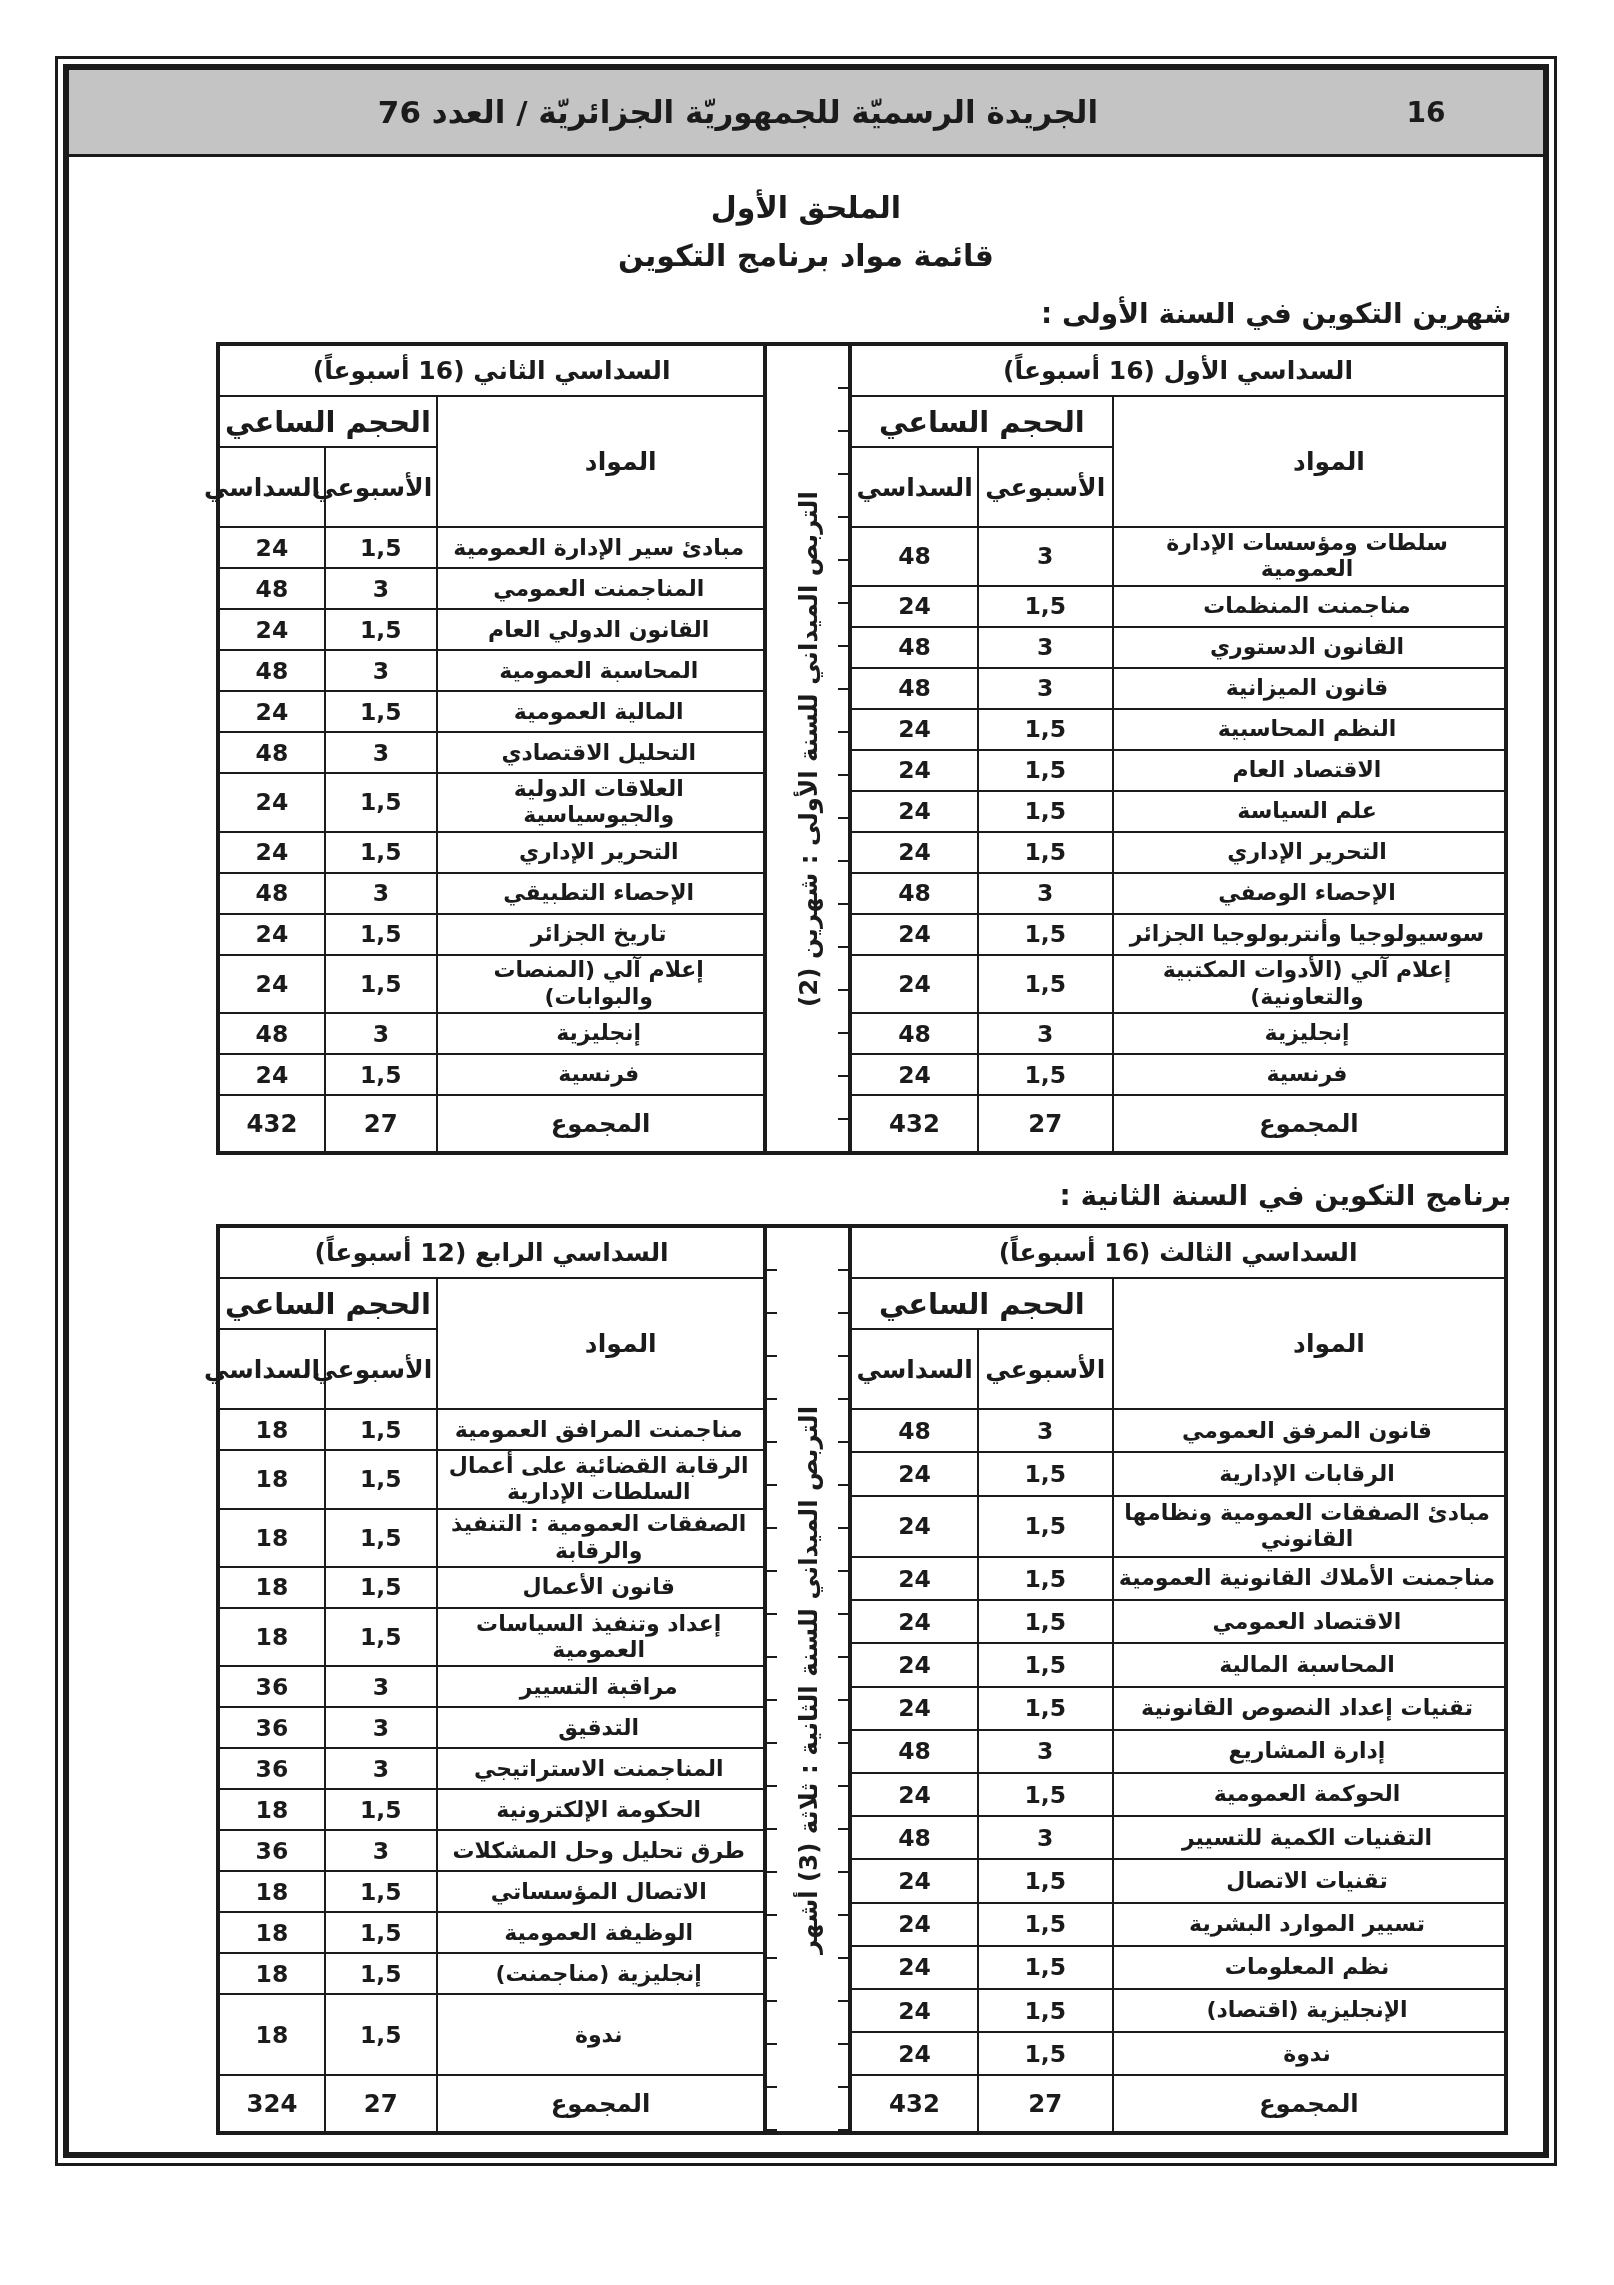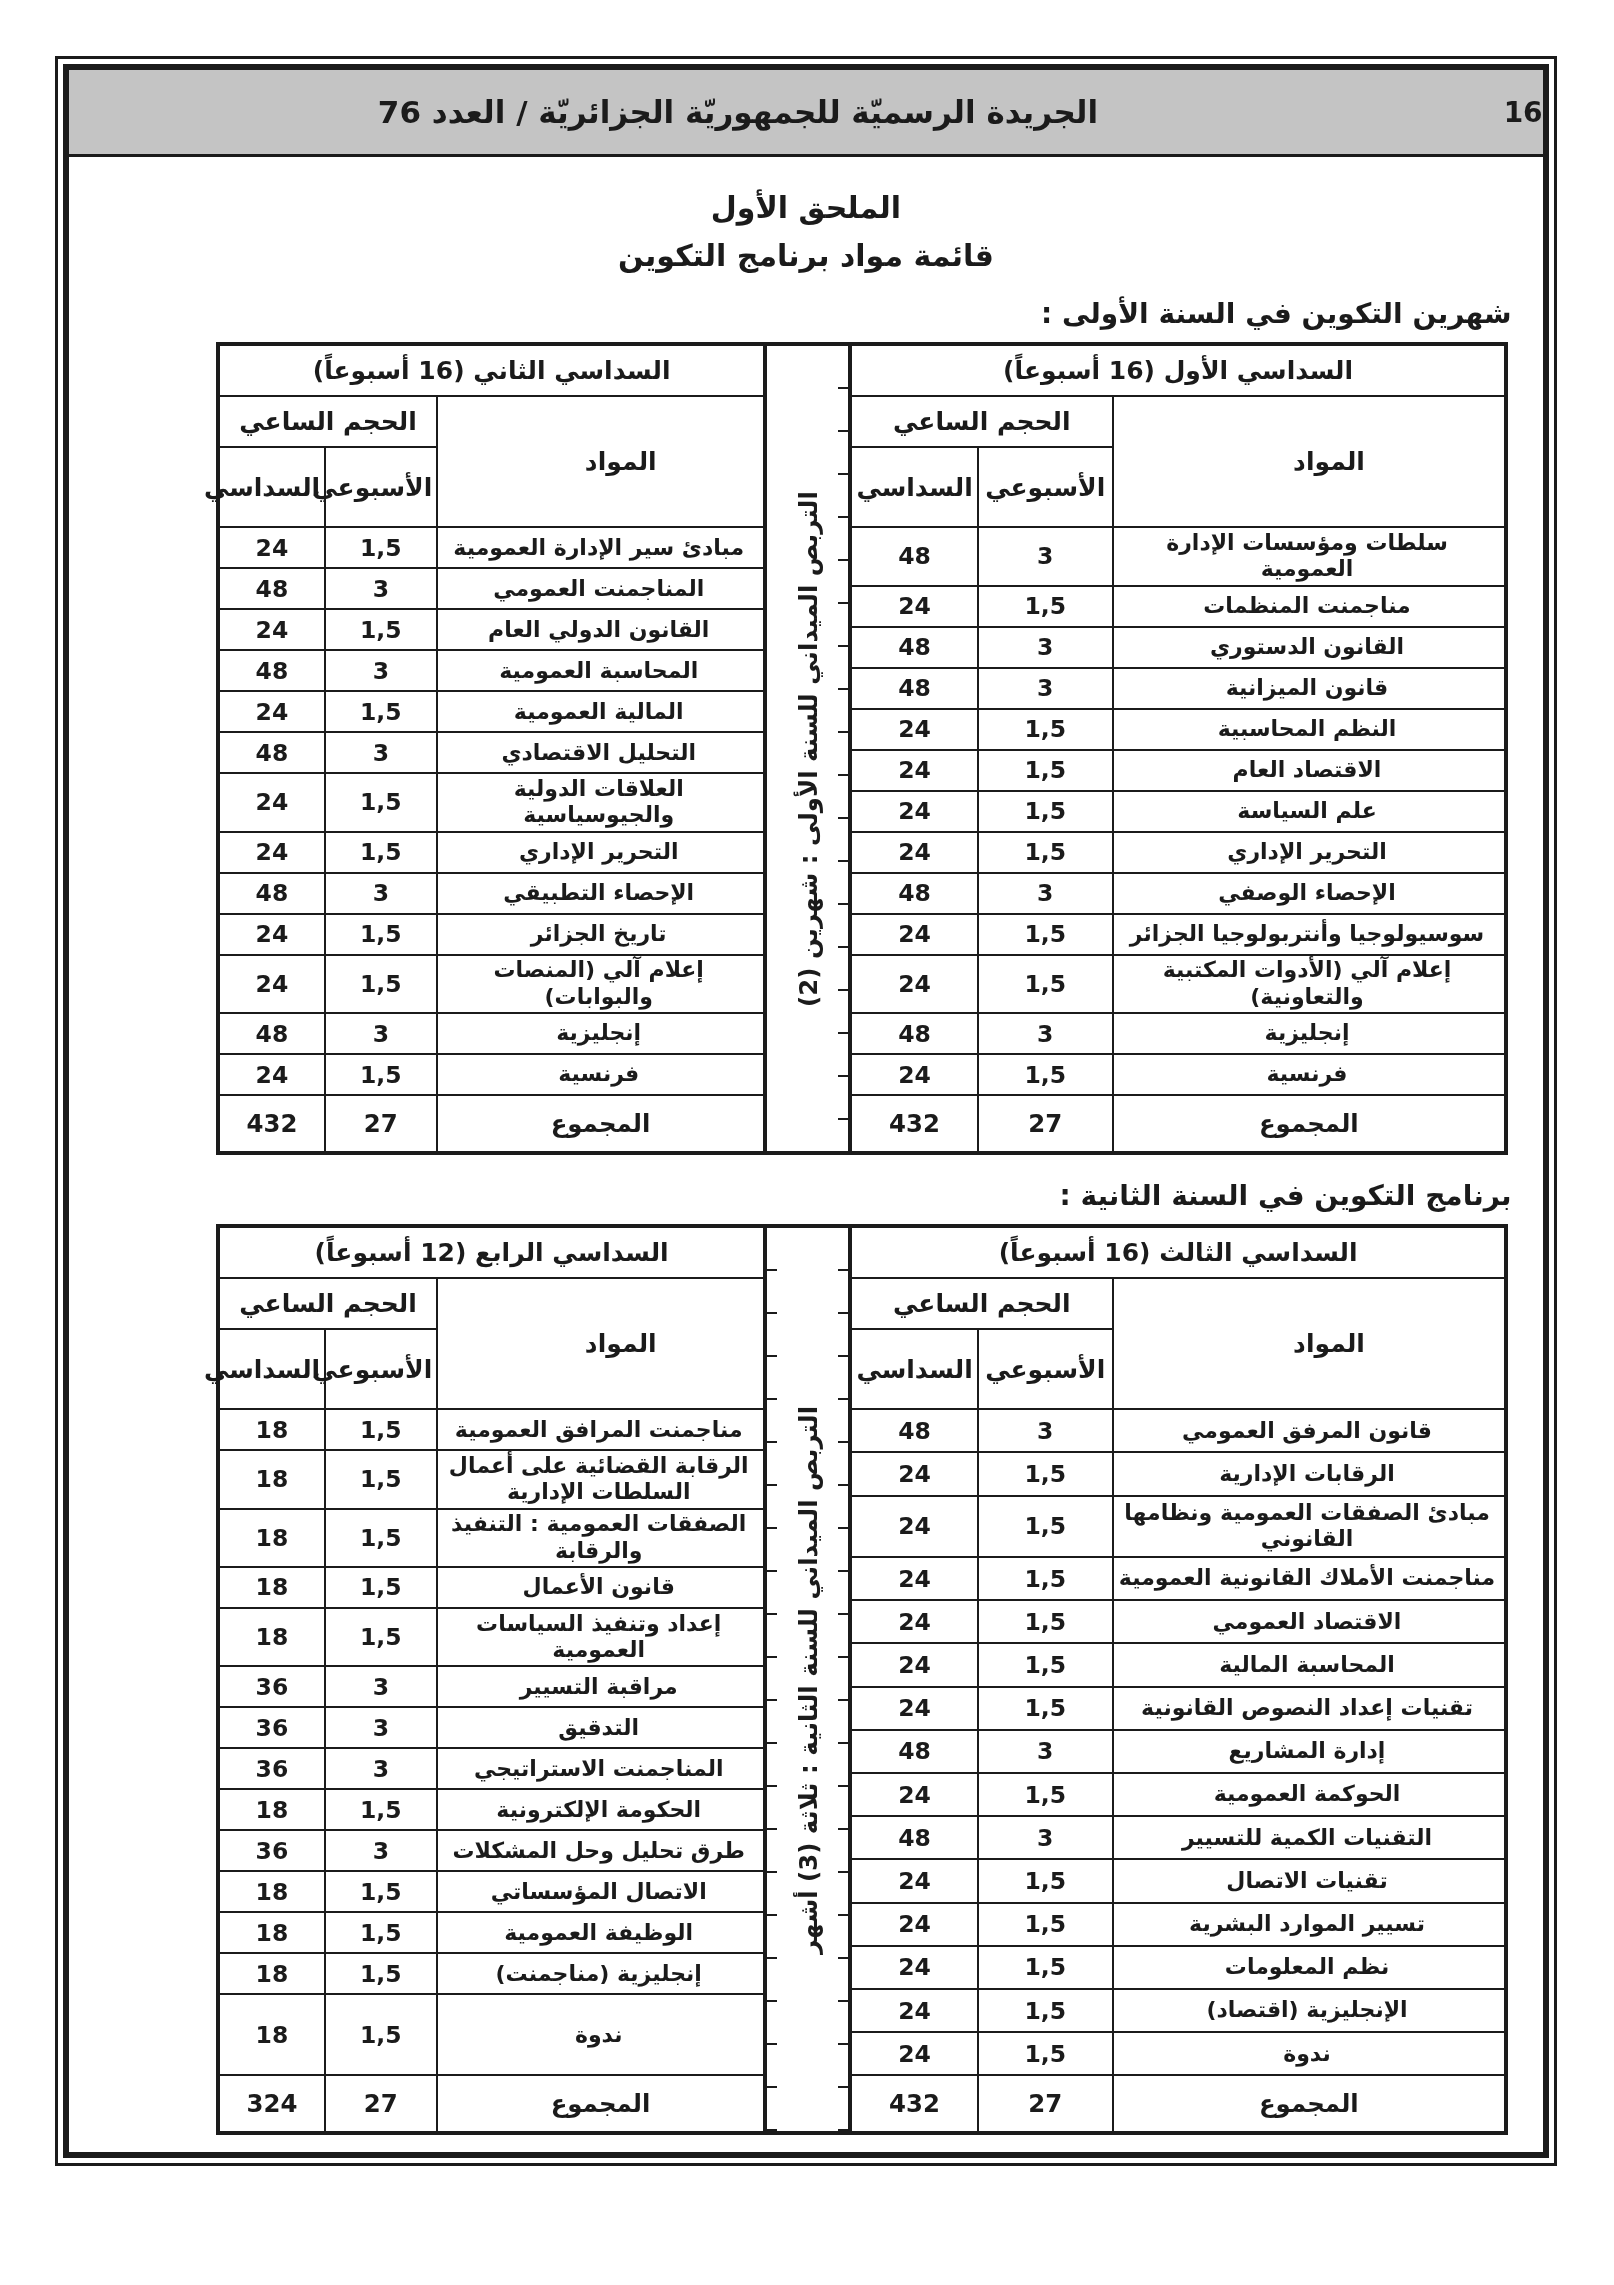--- a/index.html
+++ b/index.html
@@ -15,21 +15,21 @@
   .outer-frame {
     position:absolute; left:56px; top:56px; width:1502px; height:2110px;
     border:3.6px solid #1b1b1b; padding:5.4px; background:#fff;
   }
   .inner-frame { width:100%; height:100%; border:6.3px solid #1b1b1b; position:relative; overflow:hidden; }
 
   .header-bar {
     height:87px; background:#c4c4c4; border-bottom:3.6px solid #1b1b1b;
     display:flex; align-items:center;
   }
-  .page-num { width:136px; text-align:right; font-size:28px; }
+  .page-num { width:136px; text-align:left; font-size:28px; }
   .journal-title { flex:1; text-align:center; font-size:31px; }
   .dates { width:416px; text-align:center; font-size:27px; line-height:1.35; padding-left:27px; }
 
   .content { padding:0 20px; }
   .annex-title { text-align:center; font-size:30px; margin-top:33px; }
   .annex-subtitle { text-align:center; font-size:30px; margin-top:12.7px; }
   .section-heading { text-align:right; font-size:28px; margin:23.5px 11px 12.7px 0; }
 
   .tables-row { display:flex; align-items:stretch; width:1377px; margin:0 14.5px 0 auto; }
 
@@ -38,21 +38,21 @@
     border:4.5px solid #1b1b1b; background:#fff;
   }
   .sem-a { width:660px; }
   .sem-b { width:551px; }
   col.col-subject { width:60%; }
   col.col-weekly  { width:20.5%; }
   col.col-sem     { width:19.5%; }
 
   th, td { border:2.7px solid #1b1b1b; vertical-align:middle; padding:1.8px 3.6px; }
   .t-title th { height:52px; font-size:25px; text-align:center; }
-  .t-hjm  th { height:51px; font-size:25px; text-align:center; }
+  .t-hjm  th { height:51px; font-size:29px; text-align:center; }
   .t-cols th { height:80px; font-size:25px; text-align:center; }
   th.th-subjects { font-size:25px; text-align:center;padding-left:44px; }
   tbody td { height:41px; }
   td.subject { text-align:center; font-size:22px; padding:1.8px 7.2px 1.8px 3.6px; line-height:1.2; }
   td.num { text-align:center; font-size:23.5px; }
   tr.tall td { height:81px; }
   .t-total td { height:58px; font-size:24.4px; }
   .t-total td.total-label { text-align:center;margin-top:44px; }
 
   .strip {

